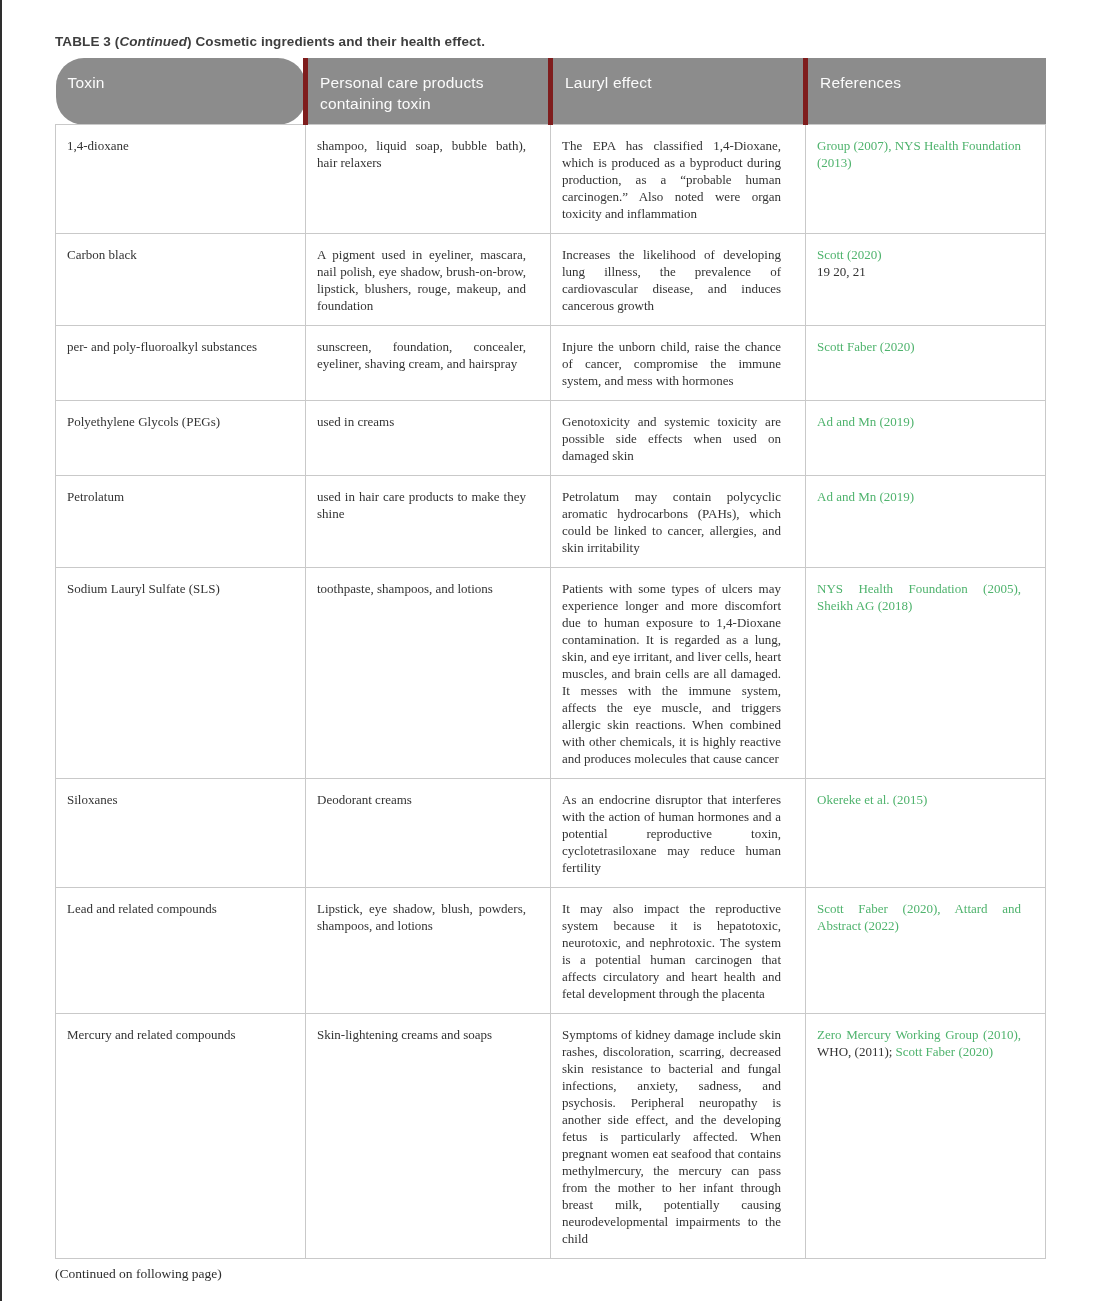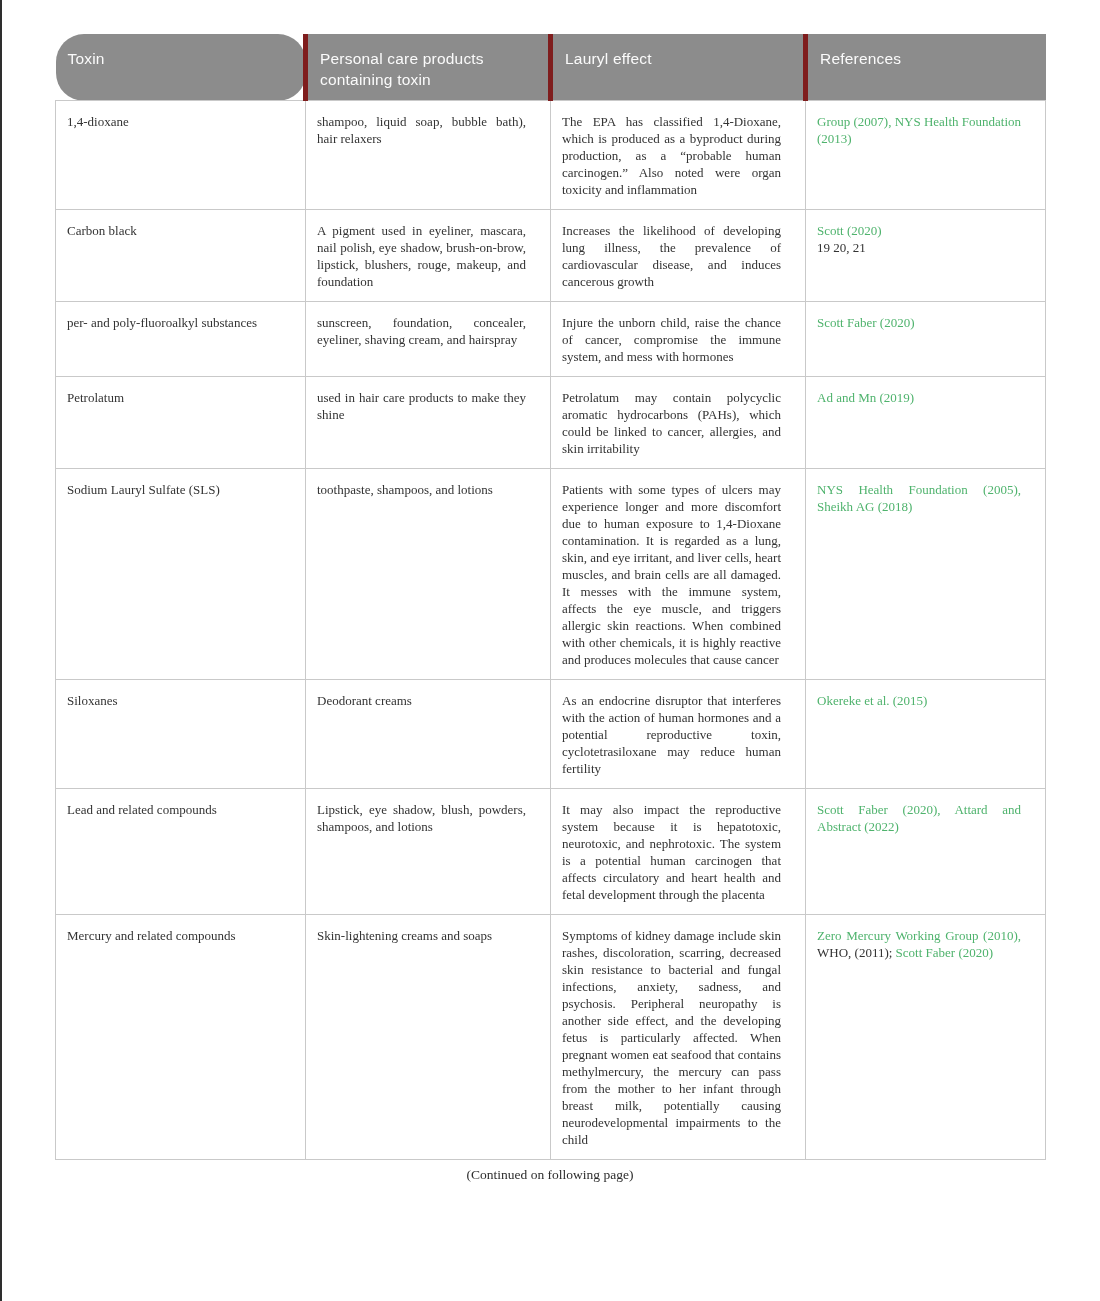--- a/index.html
+++ b/index.html
@@ -67,31 +67,32 @@
   }
   tbody td.toxin { text-align: left; }
 
   .ref-link  { color: var(--link-green, #4fb36d); cursor: pointer; }
   .ref-plain { color: var(--body-text, #333333); font-family: Liberation Serif, serif; }
 
   .footer-note {
     font-family: "Liberation Serif", serif;
     font-size: 13.5px;
     color: #2d2d2d;
-    text-align: center;
+    text-align: left;
     margin-top: 7px;
   }
 </style>
 </head>
 <body>
 
 <div class="page-edge-line"></div>
 
 <div class="page">
 
+  <p class="caption"><span>TABLE 3 (</span><span class="it">Continued</span><span>) Cosmetic ingredients and their health effect.</span></p>
 
   <table class="toxins">
     <colgroup>
       <col class="c-toxin">
         <col class="c-products">
         <col class="c-health">
         <col class="c-refs">
     </colgroup>
     <thead>
       <tr>
@@ -112,20 +113,26 @@
           <td class="toxin">Carbon black</td>
           <td class="products">A pigment used in eyeliner, mascara, nail polish, eye shadow, brush-on-brow, lipstick, blushers, rouge, makeup, and foundation</td>
           <td class="health">Increases the likelihood of developing lung illness, the prevalence of cardiovascular disease, and induces cancerous growth</td>
           <td class="refs"><span class="ref-link">Scott (2020)</span><br><span class="ref-plain">19 20, 21</span></td>
         </tr>
         <tr>
           <td class="toxin">per- and poly-fluoroalkyl substances</td>
           <td class="products">sunscreen, foundation, concealer, eyeliner, shaving cream, and hairspray</td>
           <td class="health">Injure the unborn child, raise the chance of cancer, compromise the immune system, and mess with hormones</td>
           <td class="refs"><span class="ref-link">Scott Faber (2020)</span></td>
+        </tr>
+        <tr>
+          <td class="toxin">Polyethylene Glycols (PEGs)</td>
+          <td class="products">used in creams</td>
+          <td class="health">Genotoxicity and systemic toxicity are possible side effects when used on damaged skin</td>
+          <td class="refs"><span class="ref-link">Ad and Mn (2019)</span></td>
         </tr>
         <tr>
           <td class="toxin">Petrolatum</td>
           <td class="products">used in hair care products to make they shine</td>
           <td class="health">Petrolatum may contain polycyclic aromatic hydrocarbons (PAHs), which could be linked to cancer, allergies, and skin irritability</td>
           <td class="refs"><span class="ref-link">Ad and Mn (2019)</span></td>
         </tr>
         <tr>
           <td class="toxin">Sodium Lauryl Sulfate (SLS)</td>
           <td class="products">toothpaste, shampoos, and lotions</td>

